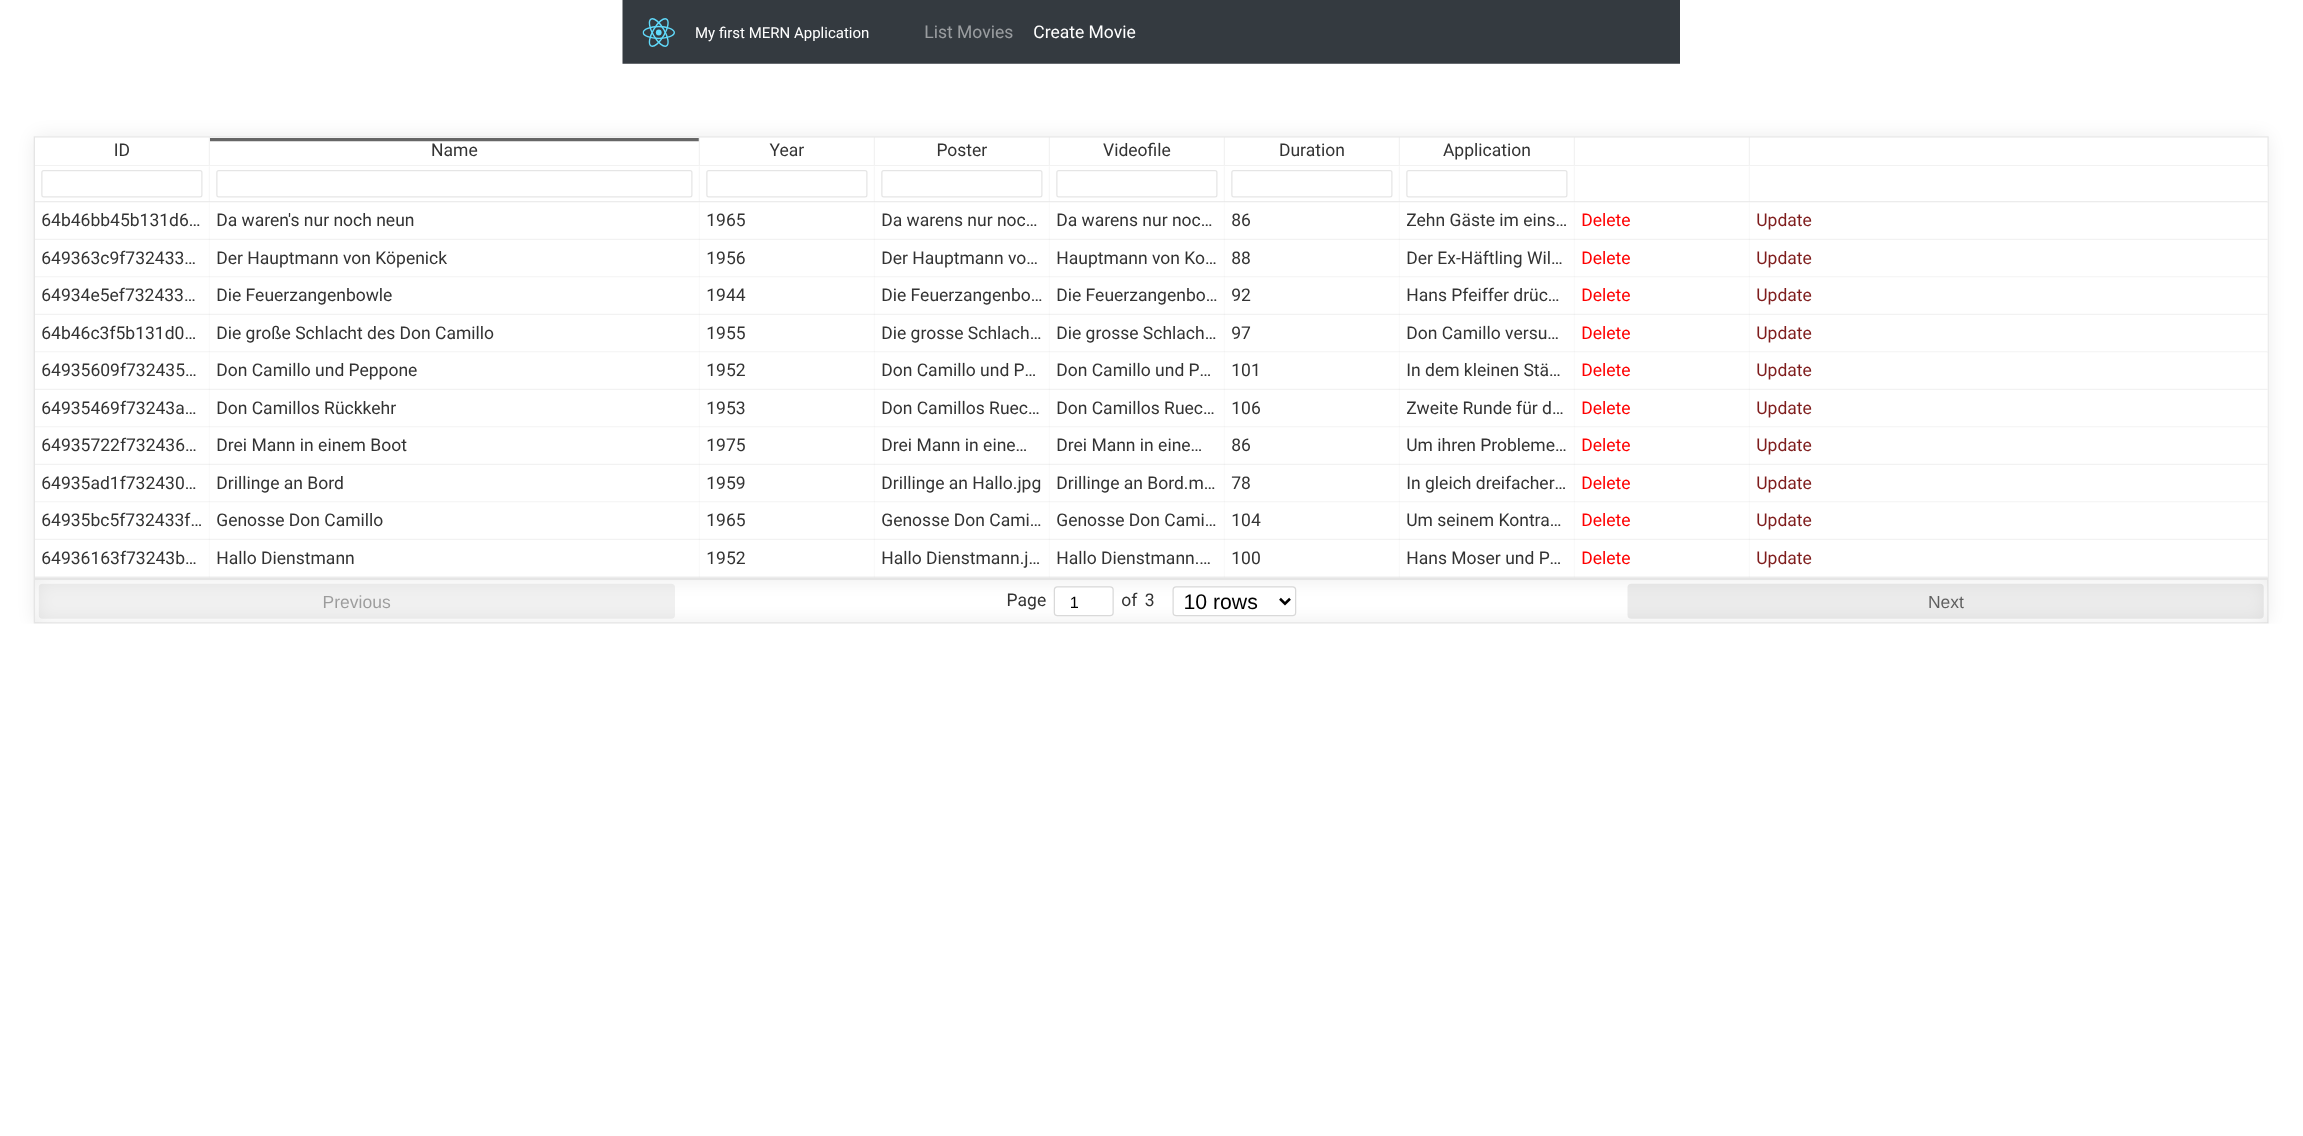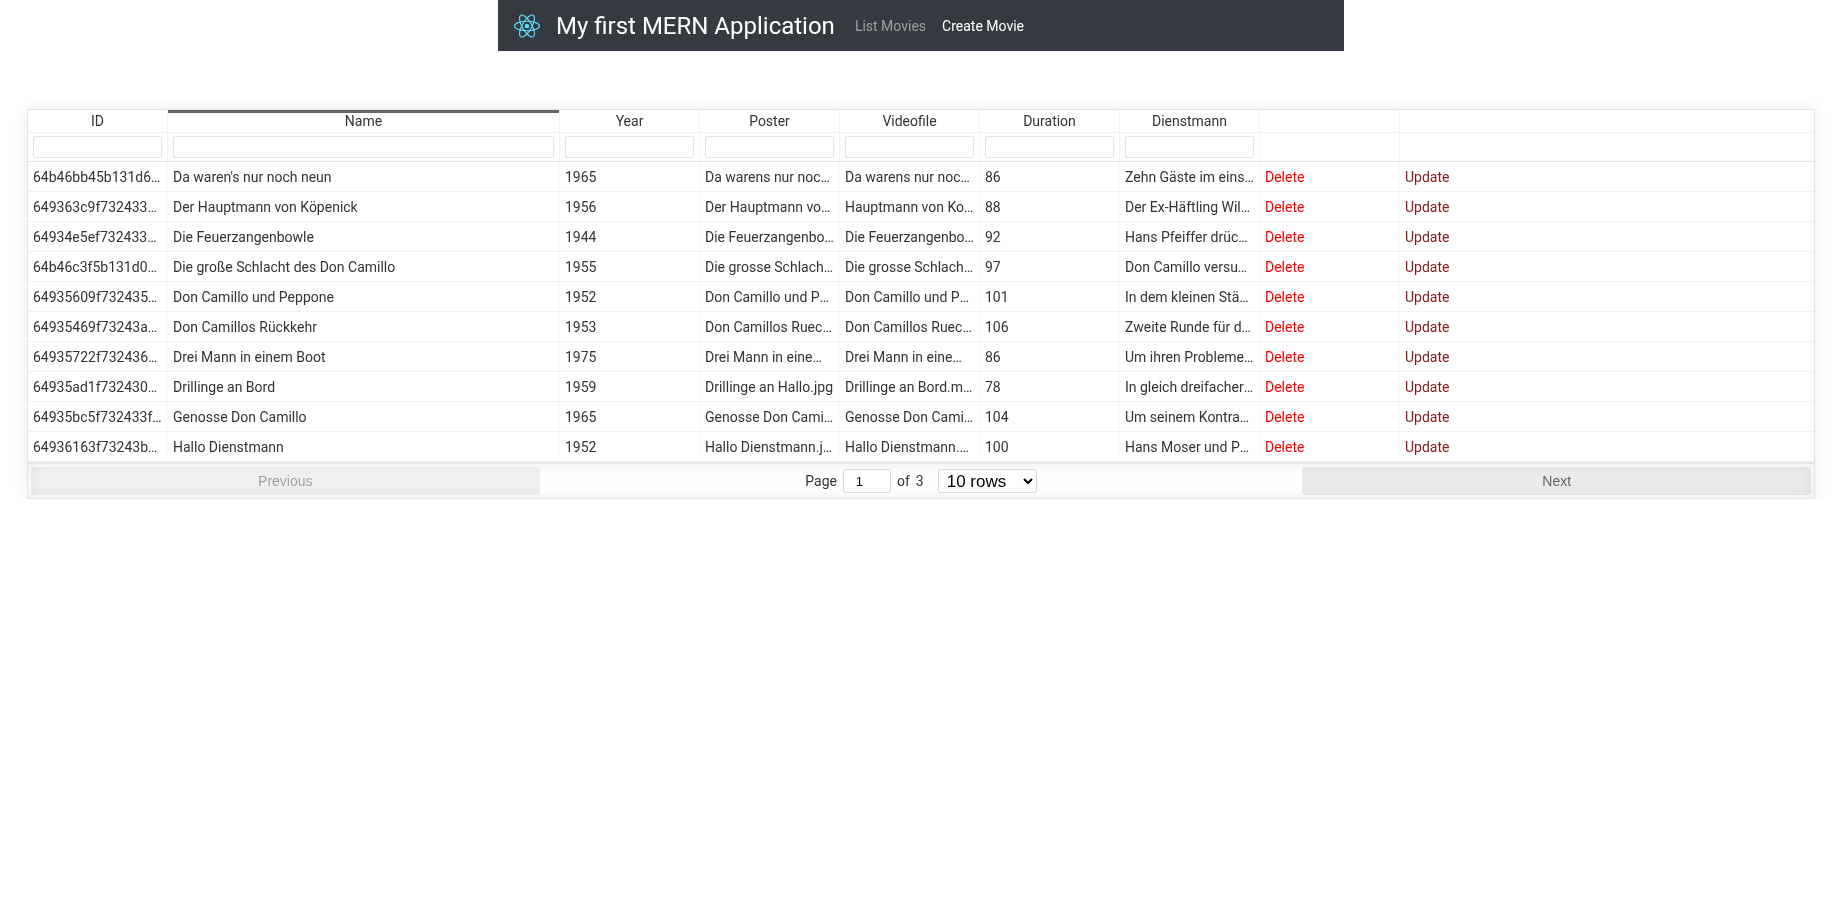--- a/index.html
+++ b/index.html
@@ -9,21 +9,21 @@
   .navbar {
     width: 846px;
     margin: 0 auto;
     background: #343a40;
     display: flex;
     align-items: center;
     height: 51px;
     padding: 0 16px;
   }
   .navbar .logo { color: #61dafb; display: flex; align-items: center; margin-right: 6px; }
-  .navbar .brand { color: #fff; font-size: 24px; font-weight: 400; margin-left: 10px; margin-right: 12px; }
+  .navbar .brand { color: #fff; font-size: 12px; font-weight: 400; margin-left: 10px; margin-right: 36px; }
   .navbar .nav-link { color: rgba(255,255,255,0.5); text-decoration: none; font-size: 14px; padding: 0 8px; cursor: pointer; }
   .navbar .nav-link.active { color: #fff; }
 
   
   .table-wrap {
     margin: 58px 27px 0 27px;
     border: 1px solid rgba(0,0,0,0.1);
     border-radius: 0;
     box-shadow: 0 0 15px rgba(0,0,0,0.08);
   }
@@ -177,21 +177,21 @@
 
 <div class="table-wrap">
 
   <div class="thead-row">
     <div class="th col-id">ID</div>
     <div class="th col-name sorted">Name</div>
     <div class="th col-year">Year</div>
     <div class="th col-poster">Poster</div>
     <div class="th col-video">Videofile</div>
     <div class="th col-duration">Duration</div>
-    <div class="th col-desc">Dienstmann</div>
+    <div class="th col-desc">Application</div>
     <div class="th col-delete"></div>
     <div class="th col-update"></div>
   </div>
 
   <div class="filter-row">
     <div class="fcell col-id"><input type="text" style=""></div>
     <div class="fcell col-name"><input type="text" style=""></div>
     <div class="fcell col-year"><input type="text" style=""></div>
     <div class="fcell col-poster"><input type="text" style=""></div>
     <div class="fcell col-video"><input type="text" style=""></div>

